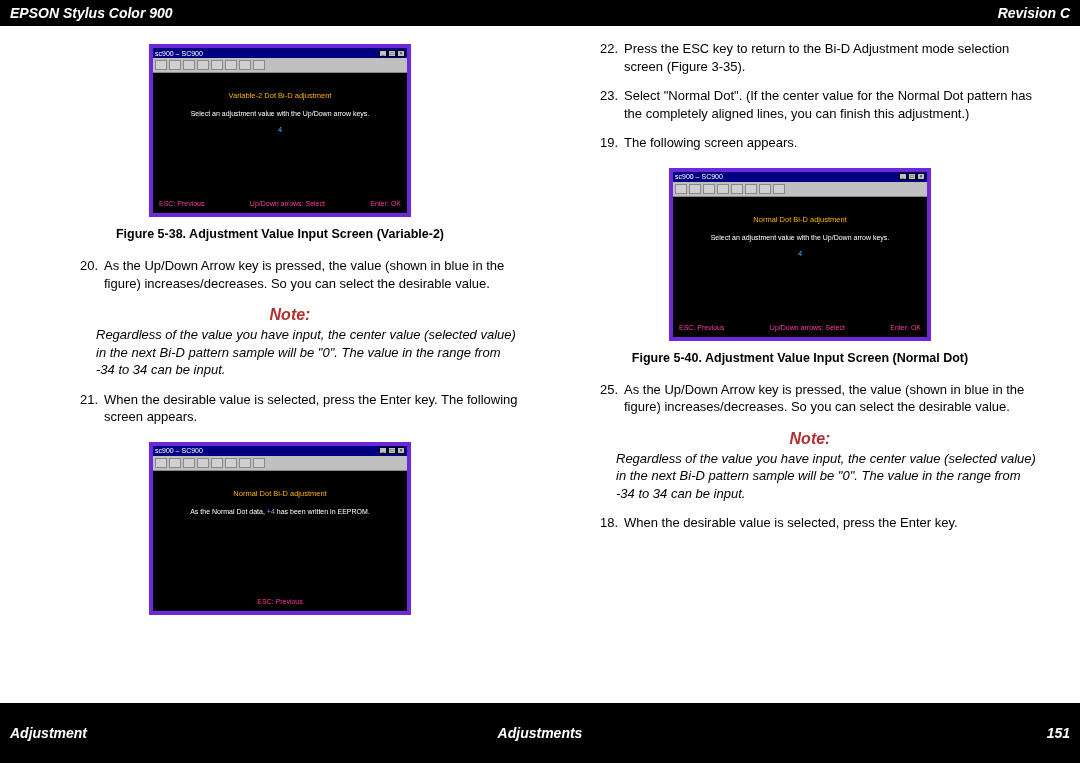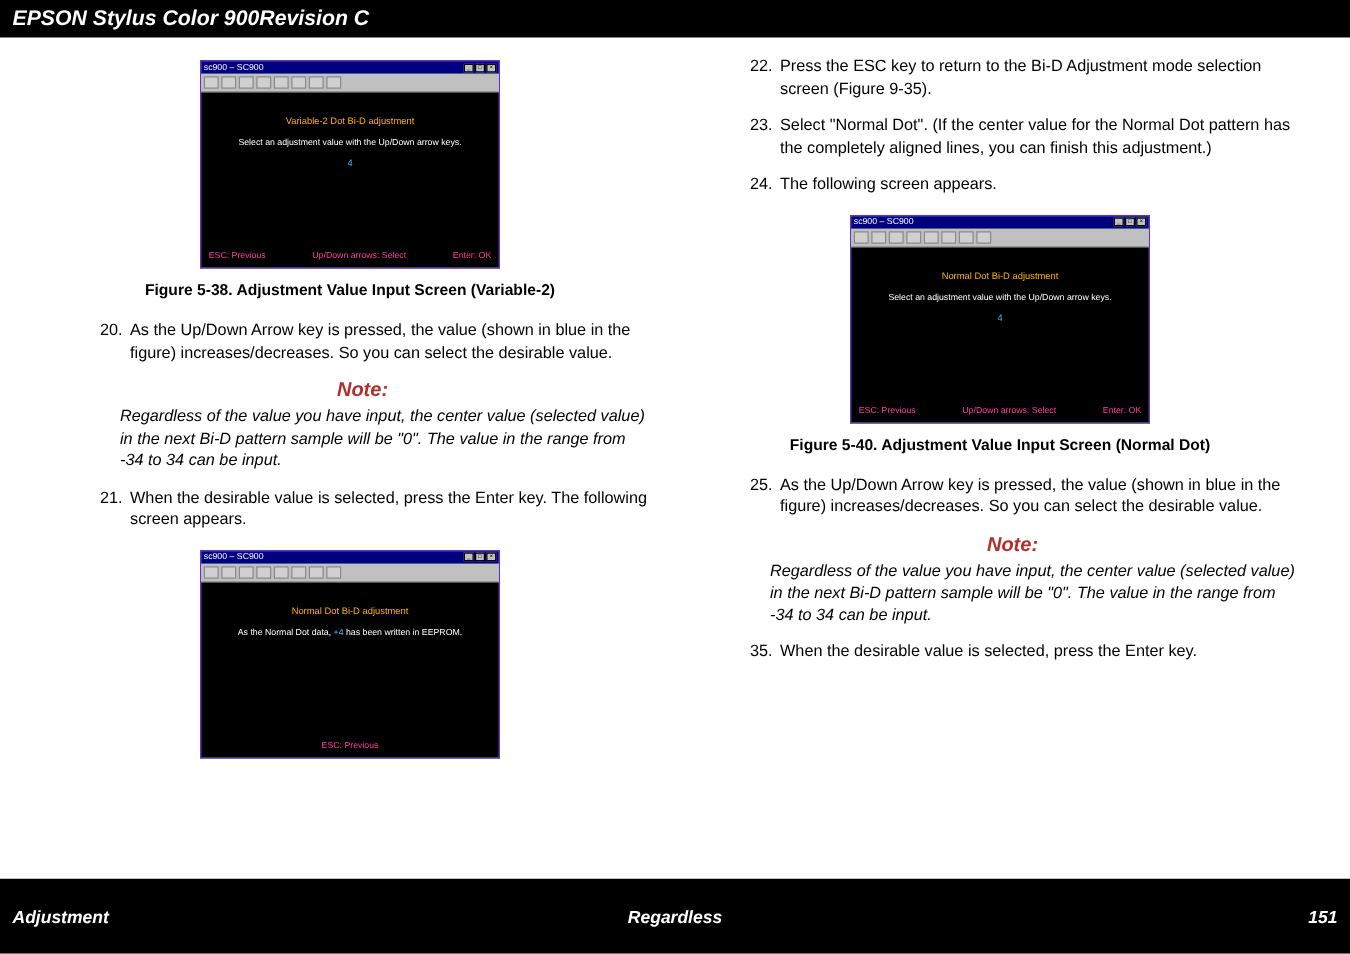--- a/index.html
+++ b/index.html
@@ -9,24 +9,25 @@
     background: #fff;
     width: 1080px;
     height: 763px;
     position: relative;
     color: #000;
   }
   .header-bar {
     background: #000;
     color: #fff;
     display: flex;
+    justify-content: space-between;
     padding: 5px 10px;
     font-weight: bold;
     font-style: italic;
-    font-size: 17px;
+    font-size: 14px;
   }
   .footer-bar {
     position: absolute;
     bottom: 0;
     left: 0;
     right: 0;
     background: #000;
     color: #fff;
     display: flex;
     justify-content: space-between;
@@ -46,23 +47,23 @@
     display: flex;
     flex-direction: column;
   }
   .screenshot-wrap {
     display: flex;
     flex-direction: column;
     align-items: center;
     margin: 8px 0 4px 0;
   }
   .screenshot {
-    width: 240px;
-    border: 1px solid #6d28d9;
-    background: #86efac;
+    width: 262px;
+    border: 4px solid #6d28d9;
+    background: #bef264;
     position: relative;
   }
   .ss-title {
     display: flex;
     justify-content: space-between;
     align-items: center;
     background: #000080;
     color: #fff;
     font-size: 7px;
     padding: 1px 2px;
@@ -222,28 +223,28 @@
         </div>
       </div>
     </div>
 
   </div>
 
   <div class="column">
 
     <div class="step">
       <span class="step-num">22.</span>
-      <span>Press the ESC key to return to the Bi-D Adjustment mode selection screen (Figure 9-35).</span>
+      <span>Press the ESC key to return to the Bi-D Adjustment mode selection screen (Figure 3-35).</span>
     </div>
     <div class="step">
       <span class="step-num">23.</span>
       <span>Select "Normal Dot". (If the center value for the Normal Dot pattern has the completely aligned lines, you can finish this adjustment.)</span>
     </div>
     <div class="step">
-      <span class="step-num">24.</span>
+      <span class="step-num">19.</span>
       <span>The following screen appears.</span>
     </div>
 
     <div class="screenshot-wrap">
       <div class="screenshot">
         <div class="ss-title">
           <span>sc900 – SC900</span>
           <div class="ss-title-icons">
             <span>_</span>
             <span>□</span>
@@ -276,24 +277,24 @@
 
     <div class="step">
       <span class="step-num">25.</span>
       <span>As the Up/Down Arrow key is pressed, the value (shown in blue in the figure) increases/decreases. So you can select the desirable value.</span>
     </div>
 
     <div class="note-label">Note:</div>
     <div class="note-body">Regardless of the value you have input, the center value (selected value) in the next Bi-D pattern sample will be "0". The value in the range from -34 to 34 can be input.</div>
 
     <div class="step">
-      <span class="step-num">35.</span>
+      <span class="step-num">18.</span>
       <span>When the desirable value is selected, press the Enter key.</span>
     </div>
 
   </div>
 </div>
 
 <div class="footer-bar">
   <span>Adjustment</span>
-  <span class="footer-center">Regardless</span>
+  <span class="footer-center">Adjustments</span>
   <span>151</span>
 </div>
 
 </body></html>

